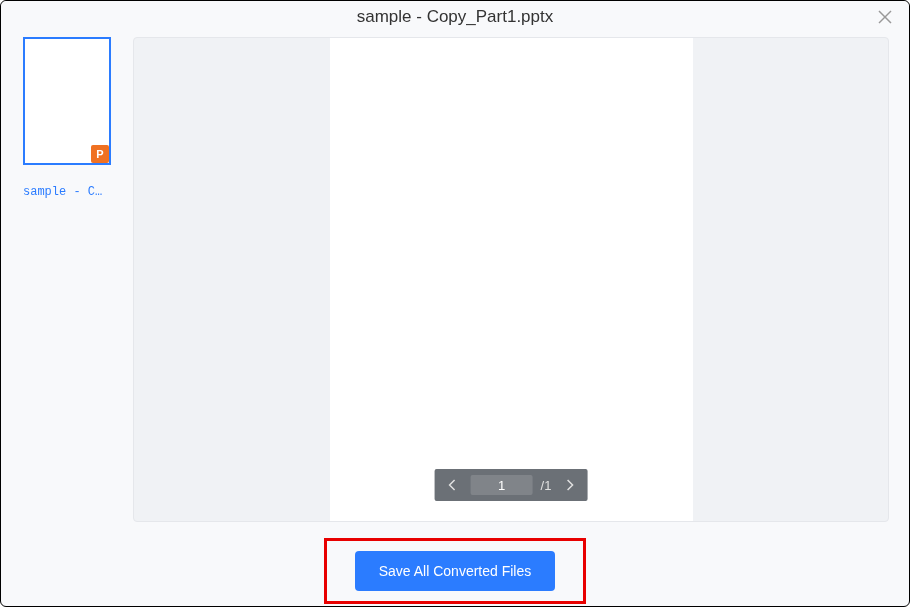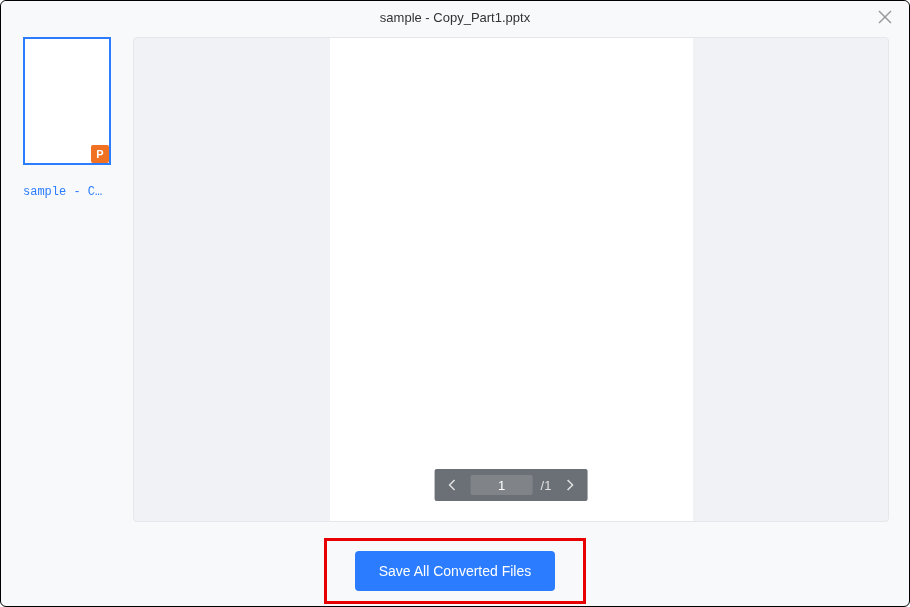--- a/index.html
+++ b/index.html
@@ -32,21 +32,21 @@
       display: flex;
       align-items: center;
       justify-content: center;
       position: relative;
       background: #f8f9fb;
       border-top-left-radius: 6px;
       border-top-right-radius: 6px;
     }
     
     .header-title {
-      font-size: 13px;
+      font-size: 17px;
       color: #333;
     }
     
     .close-icon {
       position: absolute;
       right: 16px;
       top: 50%;
       transform: translateY(-50%);
       width: 16px;
       height: 16px;

